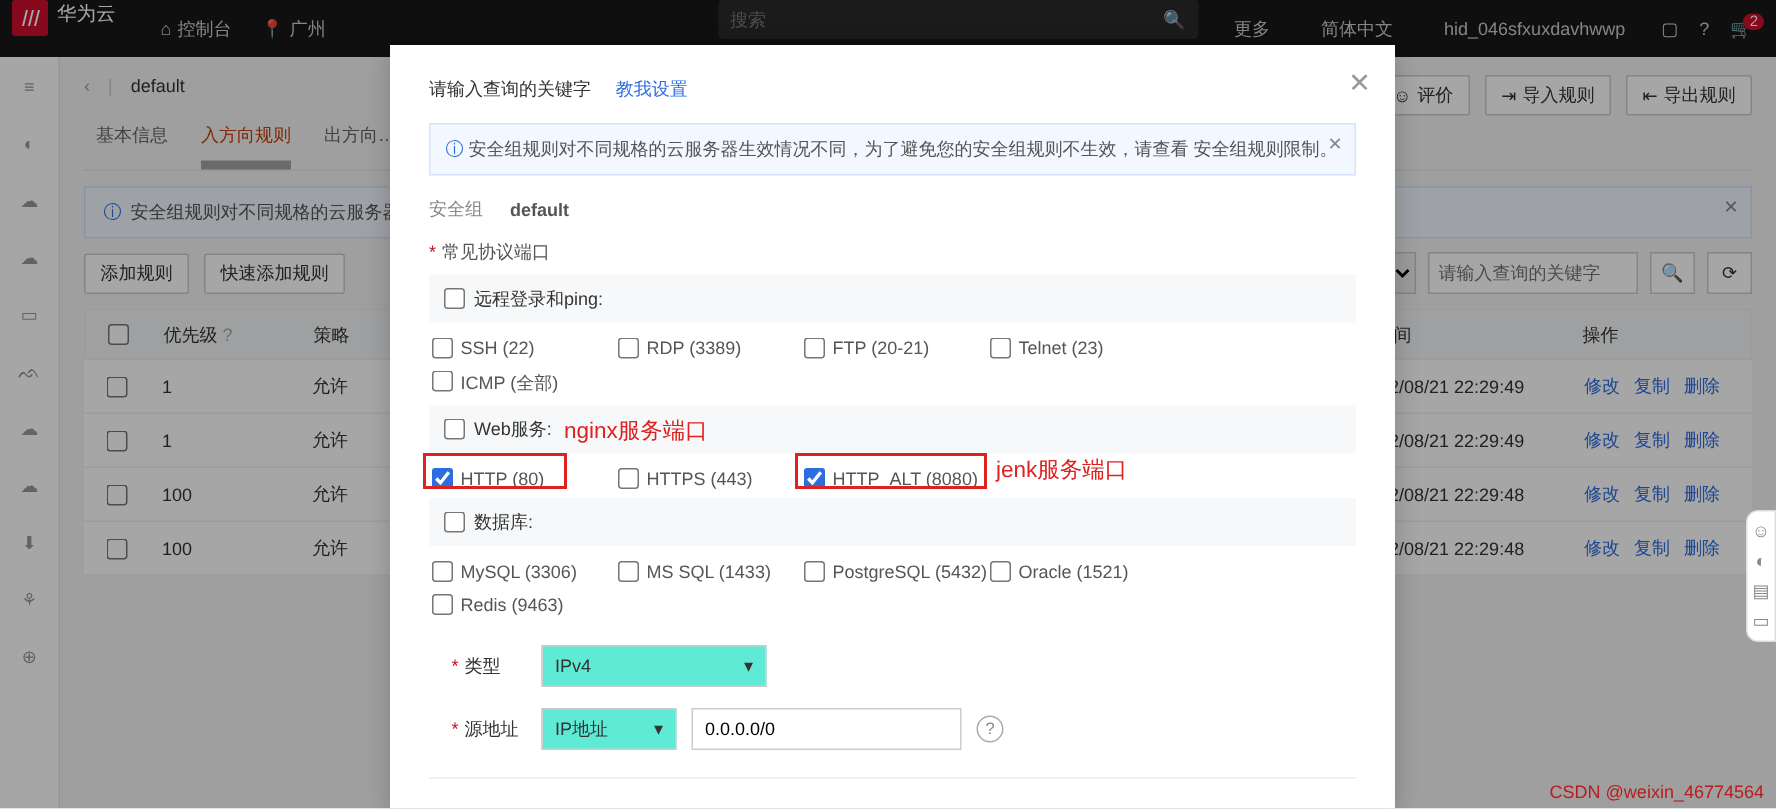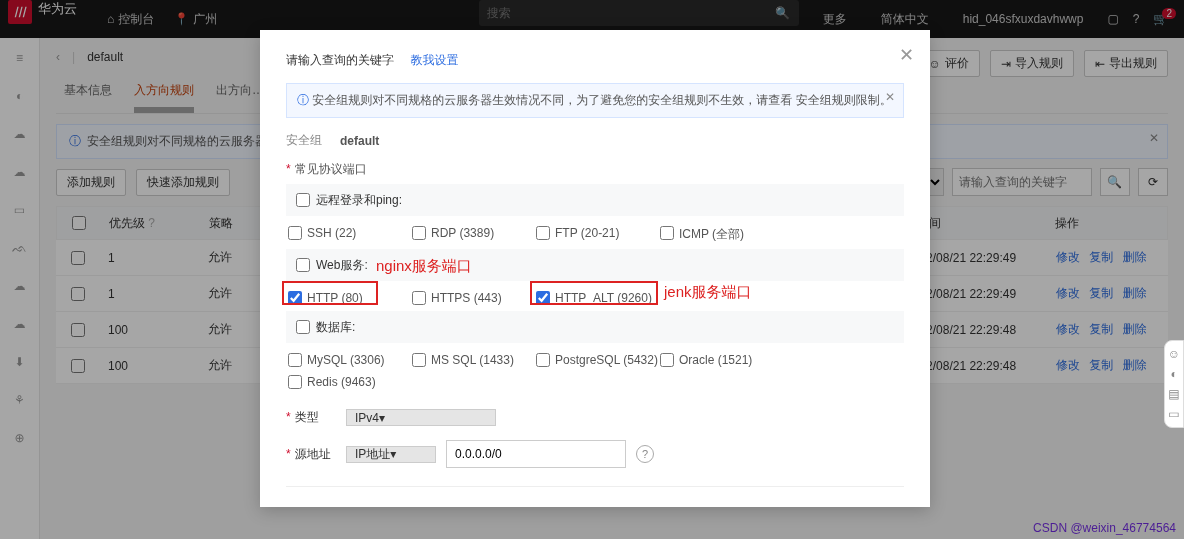--- a/index.html
+++ b/index.html
@@ -50,26 +50,26 @@
 .minfo .x{position:absolute;right:8px;top:6px;color:#888;cursor:pointer}
 .sec-row{display:flex;align-items:center;gap:18px;margin-bottom:12px;color:#555}
 .sec-row .lbl{color:#888}
 .req{color:#ce0e2d;margin-right:4px}
 .ports-hdr{margin:8px 0 6px;color:#555}
 .group{background:#f7f8f9;padding:0 10px;height:32px;display:flex;align-items:center}
 .opts{display:flex;flex-wrap:wrap;padding:6px 2px 2px}
 .opt{width:124px;display:flex;align-items:flex-start;gap:5px;padding:4px 0;color:#555}
 input[type=checkbox]{width:14px;height:14px;accent-color:#2d6de0}
 .hl-red{position:absolute;border:2px solid #d22;pointer-events:none}
-.frm{display:flex;align-items:center;gap:10px;margin:14px 0}
-.frm .sel{border:1px solid #ccc;height:17px;width:150px;padding:0 8px;background:#e5e5e5;display:flex;align-items:center;justify-content:flex-start}
+.frm{display:flex;align-items:center;gap:10px;margin:14px 15px}
+.frm .sel{border:1px solid #ccc;height:28px;width:150px;padding:0 8px;background:#5eead4;display:flex;align-items:center;justify-content:space-between}
 .frm input{border:1px solid #ccc;height:28px;width:180px;padding:0 8px}
 .qmark{width:18px;height:18px;border:1px solid #aaa;border-radius:50%;display:flex;align-items:center;justify-content:center;color:#888;font-size:11px}
 .anno{position:absolute;color:#d22;font-size:15px}
-.watermark{position:absolute;right:8px;bottom:4px;color:#4c1d95;font-size:12px;z-index:20}
+.watermark{position:absolute;right:8px;bottom:4px;color:#b91c1c;font-size:12px;z-index:20}
 .floater{position:absolute;right:0;top:340px;width:20px;background:#fff;border:1px solid #ddd;border-radius:8px 0 0 8px;display:flex;flex-direction:column;gap:6px;padding:6px 2px;z-index:20;color:#888}
 .floater div{text-align:center}
 .hline{border:none;border-top:1px solid #eee;margin-top:18px}
 </style>
 </head>
 <body>
 
 <div class="topbar">
   <div class="hw-logo">
       <svg viewBox="0 0 24 24">
@@ -258,20 +258,24 @@
       <div class="opt">
        <input type="checkbox" style="">
        <span>RDP (3389)</span>
      </div>
       <div class="opt">
        <input type="checkbox" style="">
        <span>FTP (20-21)</span>
      </div>
       <div class="opt">
        <input type="checkbox" style="">
+       <span>Telnet (23)</span>
+     </div>
+      <div class="opt">
+       <input type="checkbox" style="">
        <span>ICMP (全部)</span>
      </div>
     </div>
 
   <div class="group">
       <input type="checkbox" style="accent-color: rgb(45, 109, 224);"> 
       <span style="margin-left:6px">Web服务:</span>
     </div>
   <div class="opts" id="g2" style="position:relative">
     <div class="hl-red" style="left:-4px;top:0;width:96px;height:24px"></div>
@@ -281,21 +285,21 @@
   <div class="opt">
        <input type="checkbox" checked="" style="">
        <span>HTTP (80)</span>
      </div>
       <div class="opt">
        <input type="checkbox" style="">
        <span>HTTPS (443)</span>
      </div>
       <div class="opt">
        <input type="checkbox" checked="" style="">
-       <span>HTTP_ALT (9260)</span>
+       <span>HTTP_ALT (8080)</span>
      </div>
     </div>
 
   <div class="group">
       <input type="checkbox" style=""> 
       <span style="margin-left:6px">数据库:</span>
     </div>
   <div class="opts" id="g3">
       <div class="opt">
        <input type="checkbox" style="">

